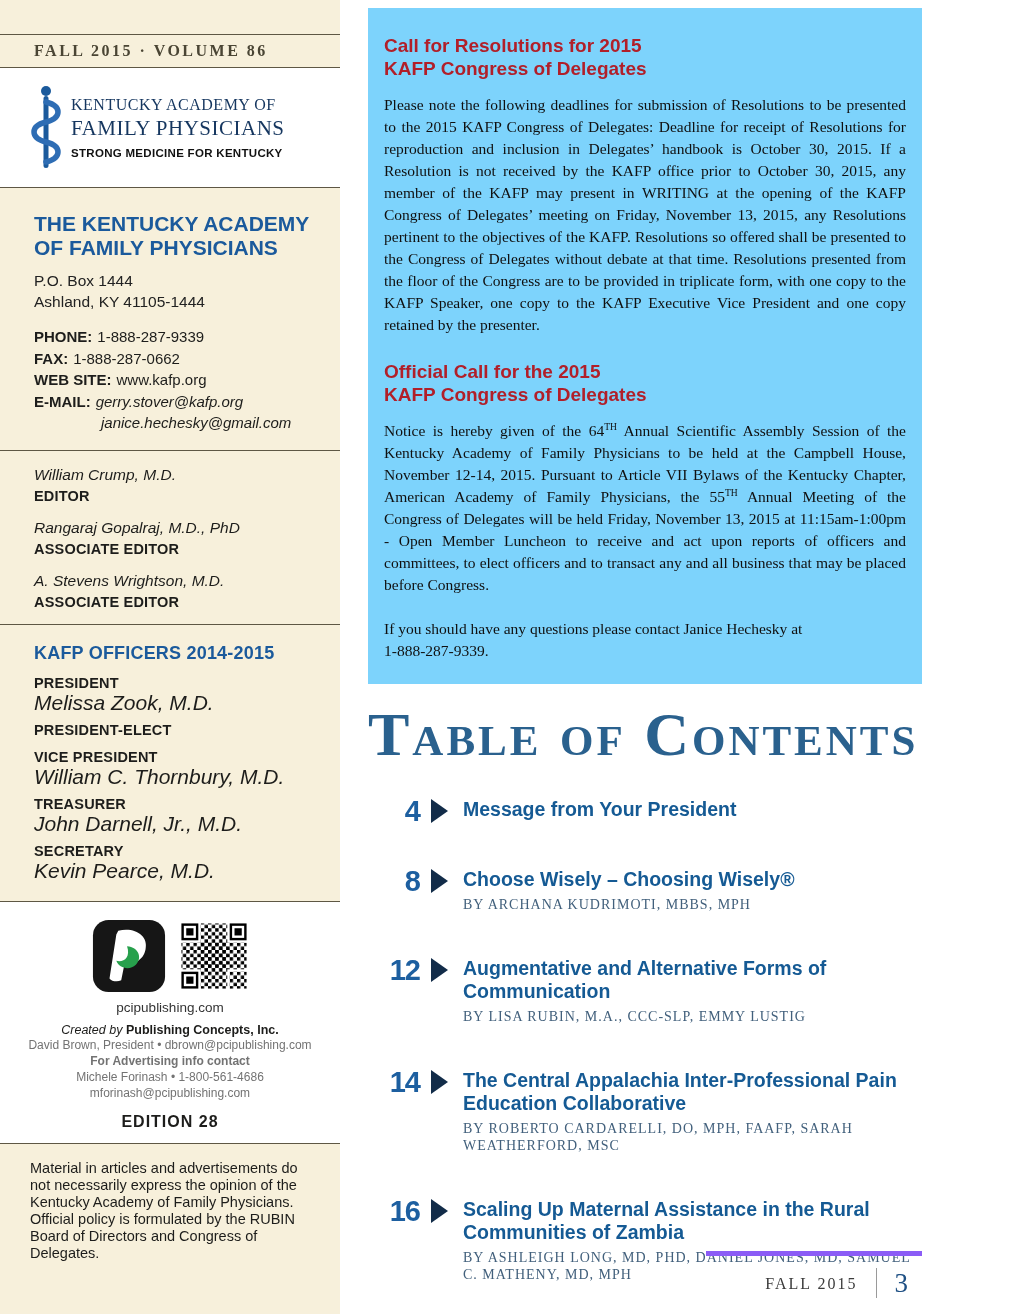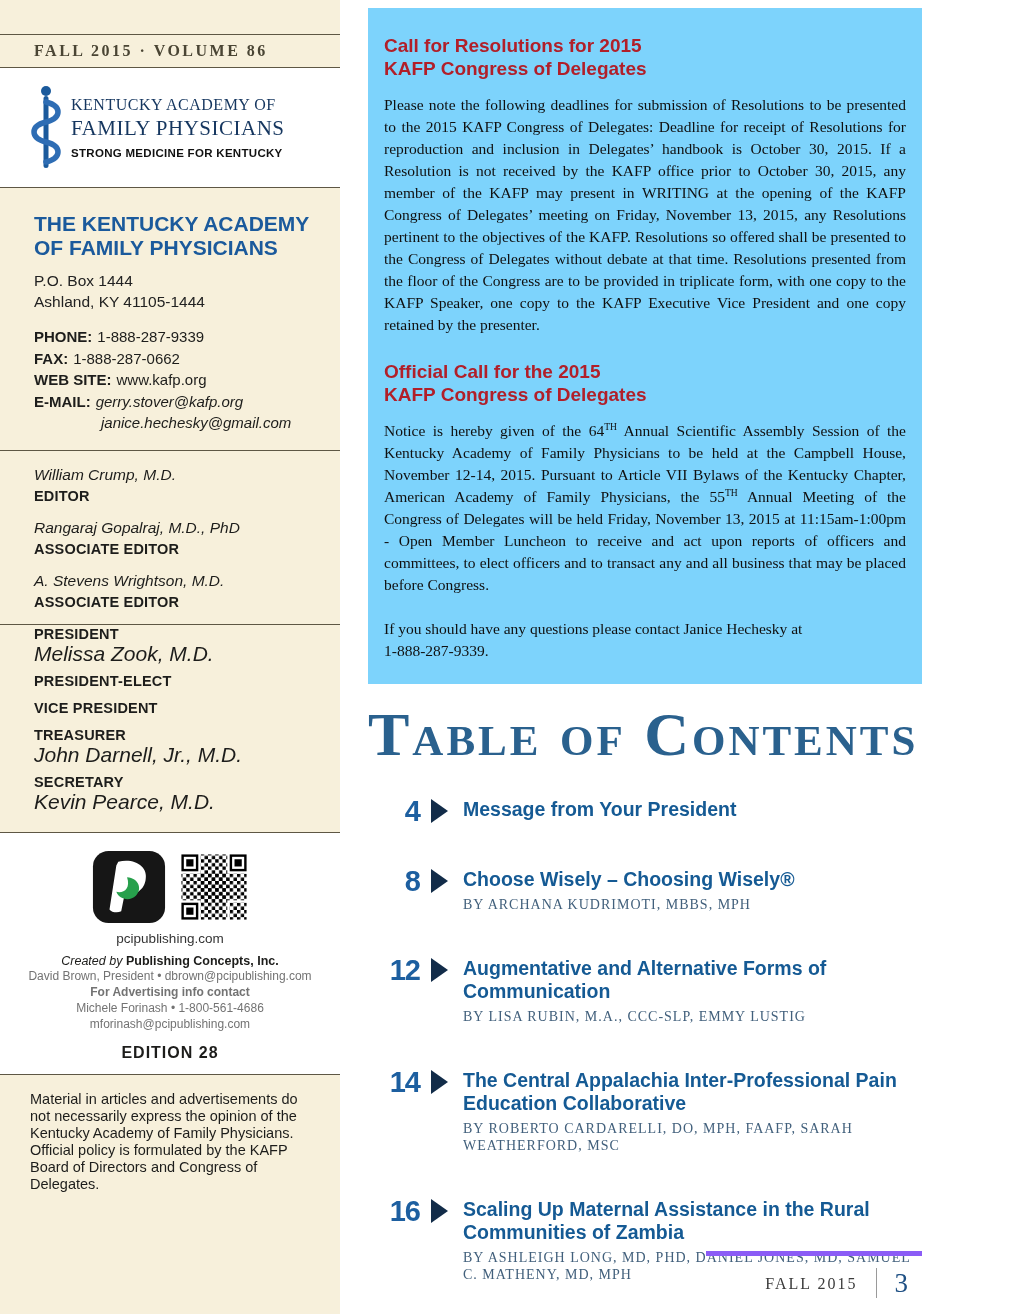--- a/index.html
+++ b/index.html
@@ -152,33 +152,35 @@
         </div>
 
         <div class="editor-entry">
           <div class="editor-name">A. Stevens Wrightson, M.D.</div>
           <div class="editor-role">ASSOCIATE EDITOR</div>
         </div>
       </div>
 
     <div class="rule sep2"></div>
 
+    <h3 class="officers-heading">KAFP OFFICERS 2014-2015</h3>
     <div class="officers">
 
         <div class="officer-entry">
           <div class="officer-role">PRESIDENT</div>
           <div class="officer-name">Melissa Zook, M.D.</div>
         </div>
 
         <div class="officer-entry">
           <div class="officer-role">PRESIDENT-ELECT</div>
         </div>
 
         <div class="officer-entry">
           <div class="officer-role">VICE PRESIDENT</div>
+          <div class="officer-name">William C. Thornbury, M.D.</div>
         </div>
 
         <div class="officer-entry">
           <div class="officer-role">TREASURER</div>
           <div class="officer-name">John Darnell, Jr., M.D.</div>
         </div>
 
         <div class="officer-entry">
           <div class="officer-role">SECRETARY</div>
           <div class="officer-name">Kevin Pearce, M.D.</div>
@@ -224,21 +226,21 @@
       <div class="publisher-created">
         <span class="prefix">Created by </span><span class="name">Publishing Concepts, Inc.</span>
       </div>
       <div class="publisher-line">David Brown, President • dbrown@pcipublishing.com</div>
       <div class="publisher-line bold">For Advertising info contact</div>
       <div class="publisher-line">Michele Forinash • 1-800-561-4686</div>
       <div class="publisher-line">mforinash@pcipublishing.com</div>
       <div class="publisher-edition">EDITION 28</div>
     </div>
 
-    <p class="disclaimer">Material in articles and advertisements do not necessarily express the opinion of the Kentucky Academy of Family Physicians. Official policy is formulated by the KAFP Board of Directors and Congress of Delegates.</p>
+    <p class="disclaimer">Material in articles and advertisements do not necessarily express the opinion of the Kentucky Academy of Family Physicians. Official policy is formulated by the RUBIN Board of Directors and Congress of Delegates.</p>
   </aside>
 
   <main class="main">
 
     <section class="notice-box">
       <h2 class="notice-heading">
         <span style="display:block">Call for Resolutions for 2015</span>
         <span style="display:block">KAFP Congress of Delegates</span>
       </h2>
       <p class="notice-par">Please note the following deadlines for submission of Resolutions to be presented to the 2015 KAFP Congress of Delegates:  Deadline for receipt of Resolutions for reproduction and inclusion in Delegates’ handbook is October 30, 2015.  If a Resolution is not received by the KAFP office prior to October 30, 2015, any member of the KAFP may present in WRITING at the opening of the KAFP Congress of Delegates’ meeting on Friday, November 13, 2015, any Resolutions pertinent to the objectives of the KAFP.  Resolutions so offered shall be presented to the Congress of Delegates without debate at that time. Resolutions presented from the floor of the Congress are to be provided in triplicate form, with one copy to the KAFP Speaker, one copy to the KAFP Executive Vice President and one copy retained by the presenter.</p>

